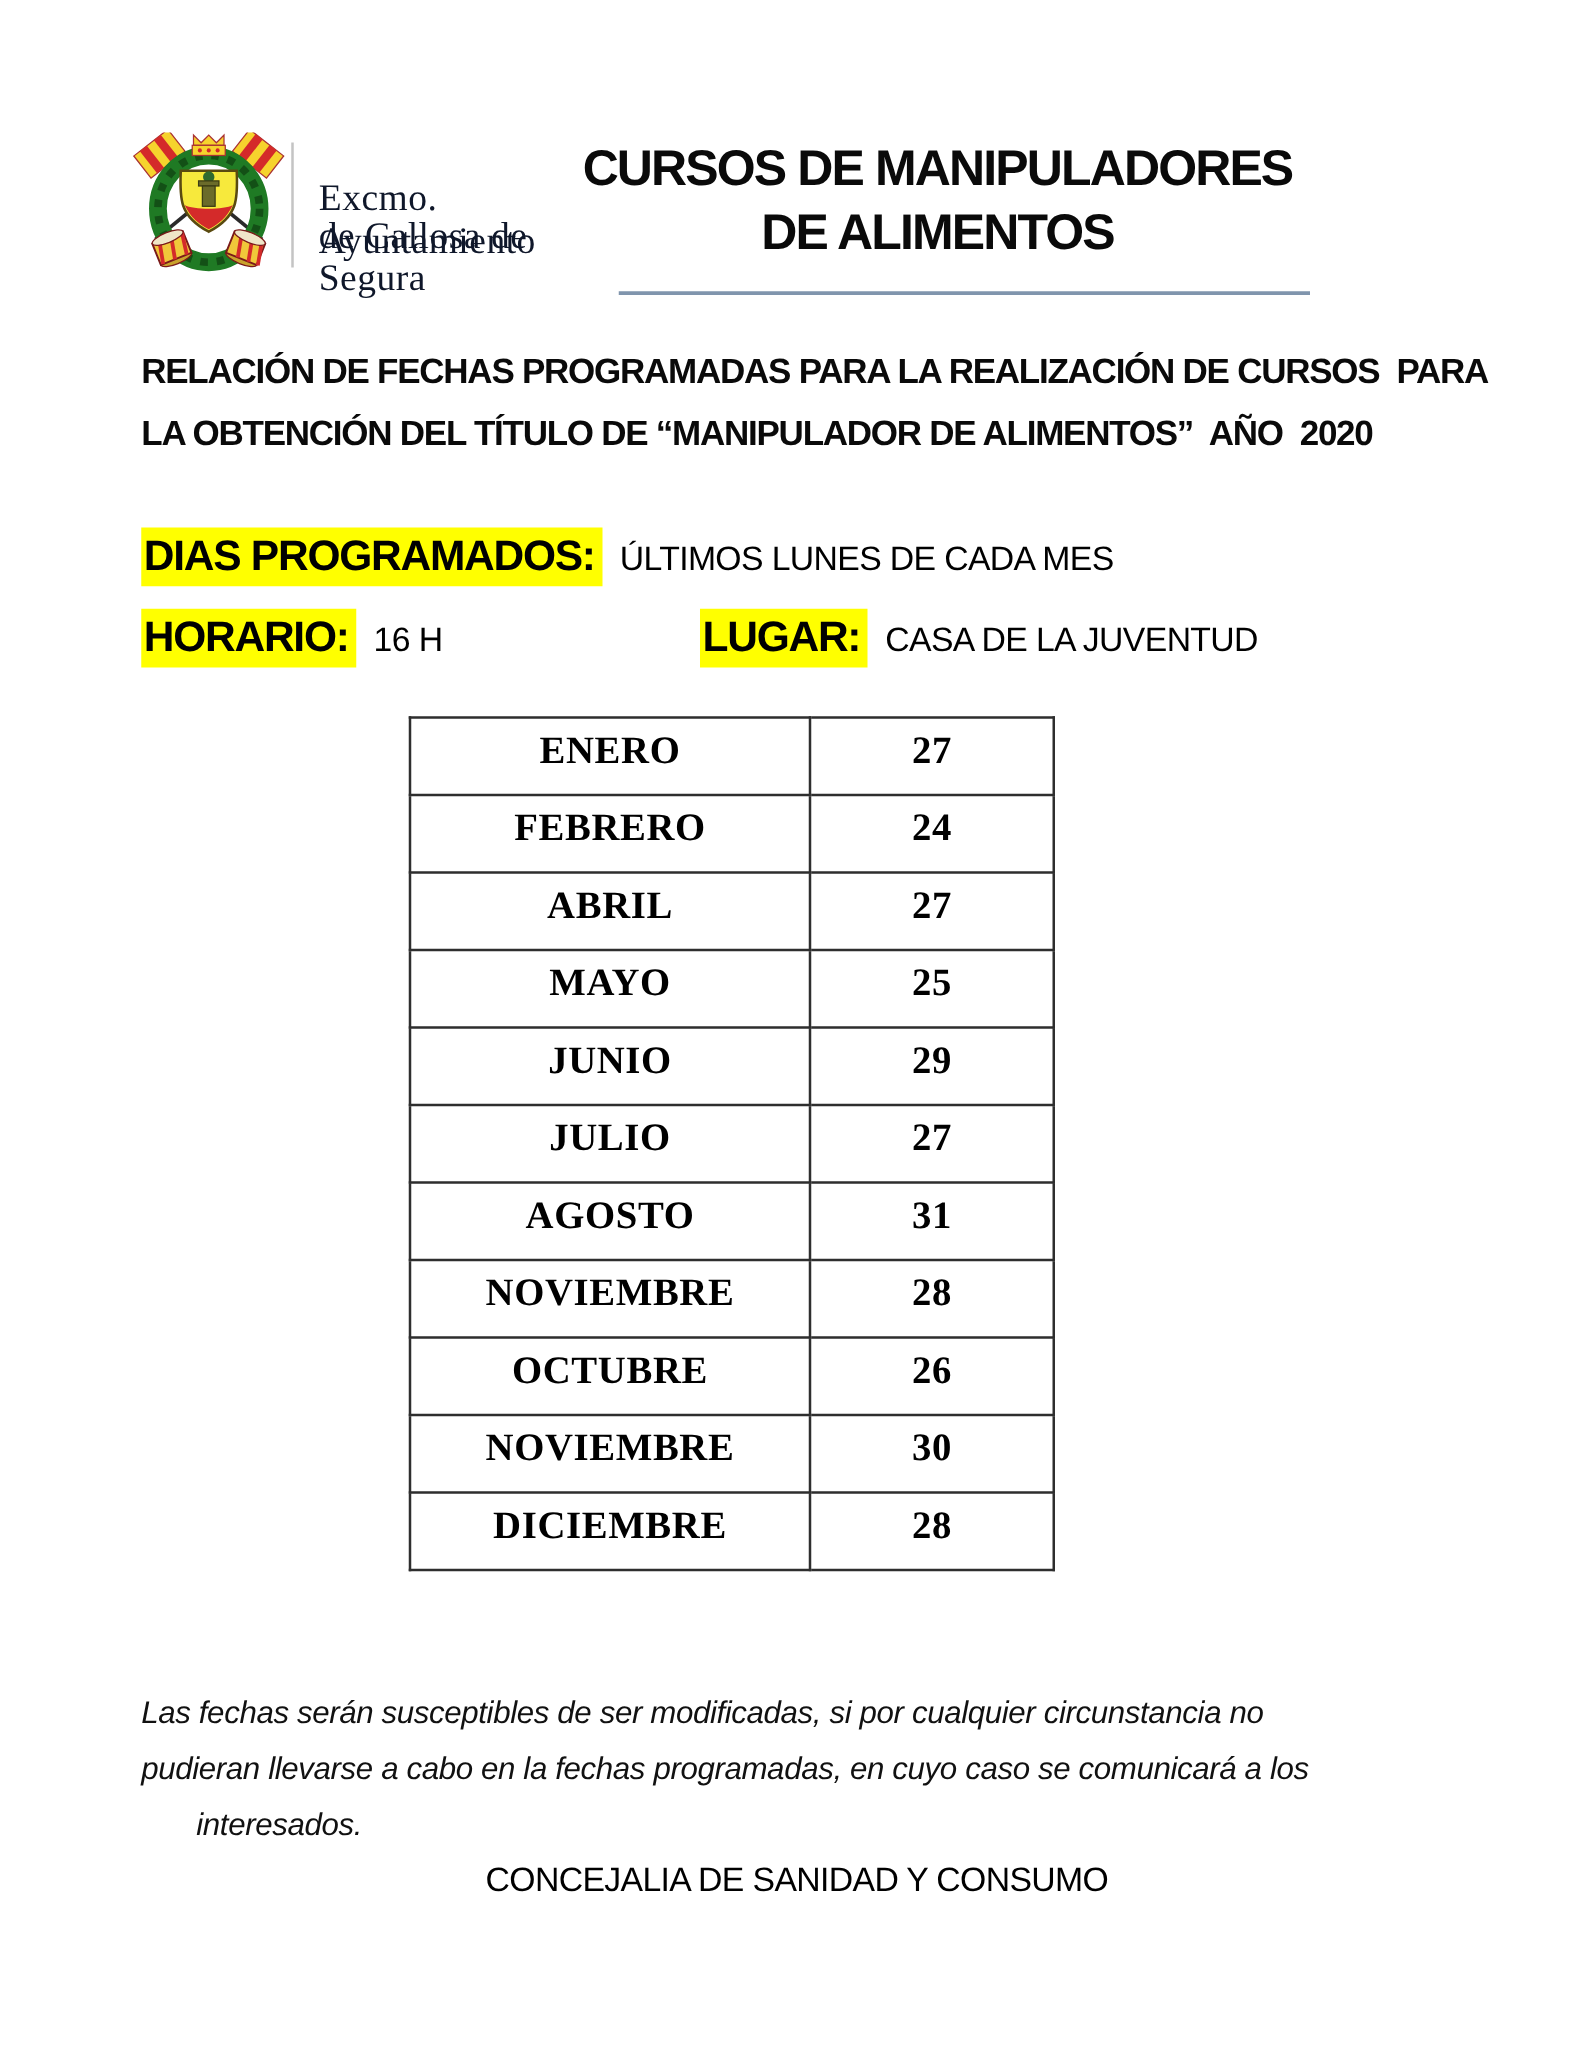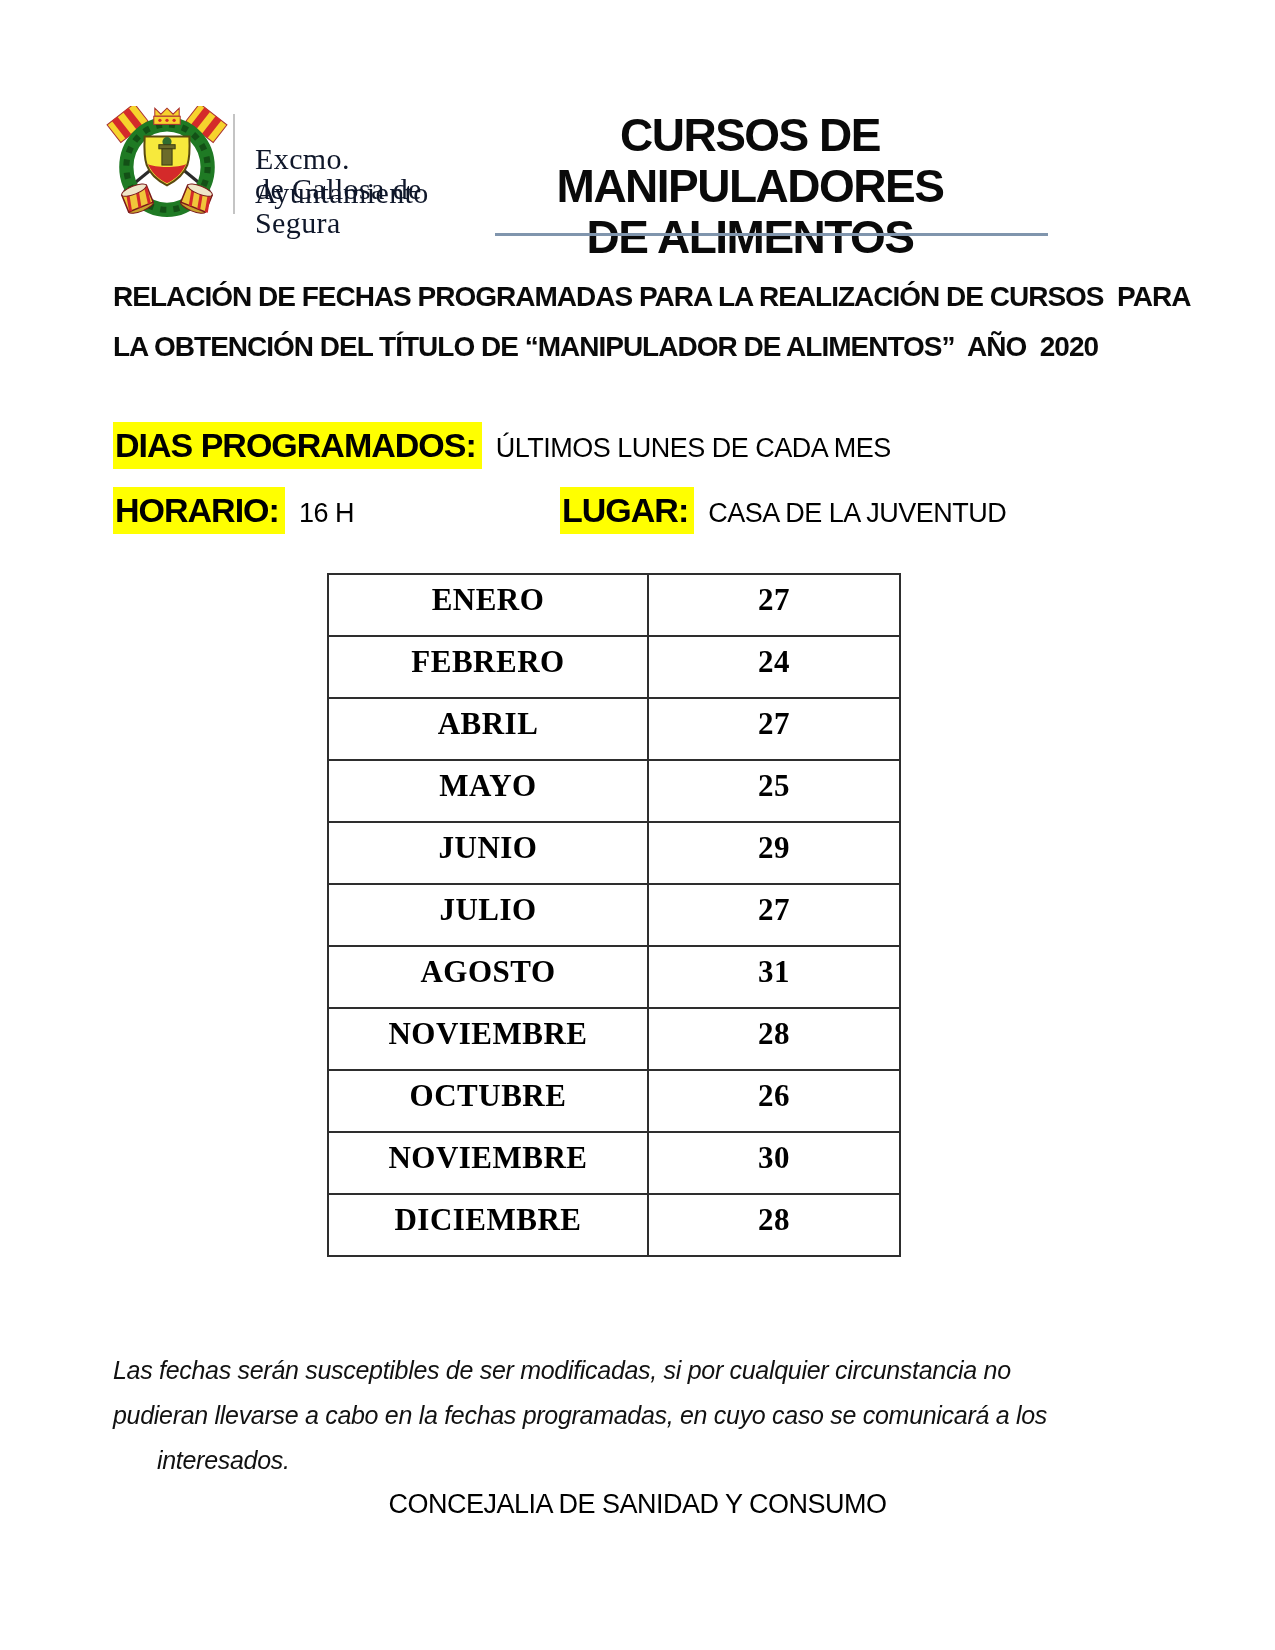--- a/index.html
+++ b/index.html
@@ -14,21 +14,21 @@
   }
   .abs{position:absolute;}
   
   #logo{left:106px;top:106px;width:122px;height:112px;}
   #header-divider{left:233px;top:114px;width:2px;height:100px;background:#c4c4c4;}
   .org-line{left:255px;width:260px;font-family:"Liberation Serif", serif;
     font-size:30px;color:#0f172a;letter-spacing:.4px;}
   #org-line1{top:142px;}
   #org-line2{top:172px;}
   #doc-title{left:440px;top:110px;width:620px;text-align:center;
-    font-size:46px;font-weight:700;letter-spacing:-1.5px;line-height:51px;color:#0a0a0a;}
+    font-size:40px;font-weight:700;letter-spacing:-1.5px;line-height:51px;color:#0a0a0a;}
   #title-underline{left:495px;top:233px;width:553px;height:3px;background:#8095ad;}
   
   .intro-line{left:113px;width:1100px;font-size:28px;font-weight:700;
     letter-spacing:-1px;white-space:pre-wrap;color:#0a0a0a;}
   #intro-line1{top:281px;}
   #intro-line2{top:331px;}
   
   .sched-line{left:113px;width:1100px;font-size:27px;letter-spacing:-.5px;}
   #dias-line{top:426px;}
   #horario-line{top:491px;}
@@ -39,21 +39,21 @@
   
   #months-table{left:327px;top:573px;border-collapse:collapse;padding-left:16px;}
   #months-table td{
     border:2px solid #2e2e2e;
     font-family:"Liberation Serif", serif;
     font-weight:700;font-size:31px;letter-spacing:.5px;
     text-align:center;vertical-align:top;
     padding:7px 0 17px 0;height:60px;box-sizing:border-box;
   }
   #months-table td.month-cell{width:320px;}
-  #months-table td.day-cell{width:252px;margin-left:18px;}
+  #months-table td.day-cell{width:195px;margin-left:18px;}
   
   .note-line{left:113px;width:1110px;font-size:25px;font-style:italic;
     letter-spacing:-.3px;color:#111;}
   #note-line1{top:1356px;}
   #note-line2{top:1401px;}
   #note-line3{top:1446px;margin-left:44px;}
   #signature{left:113px;top:1489px;width:1049px;text-align:center;
     font-size:27px;font-weight:400;letter-spacing:-.5px;}
 </style>
 </head>

